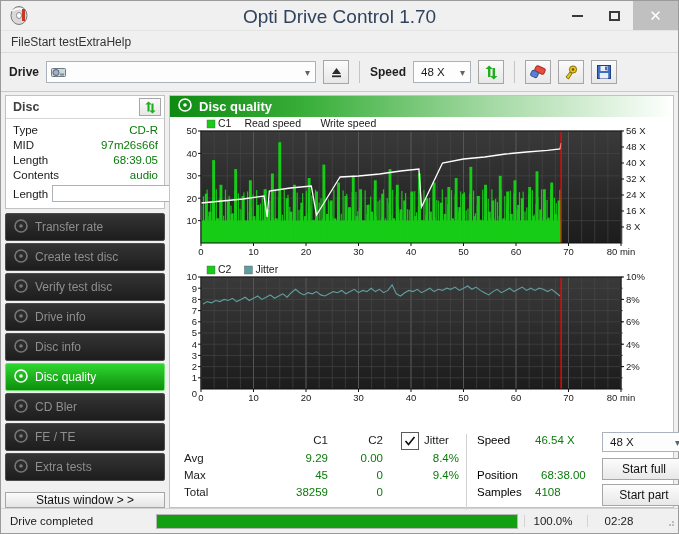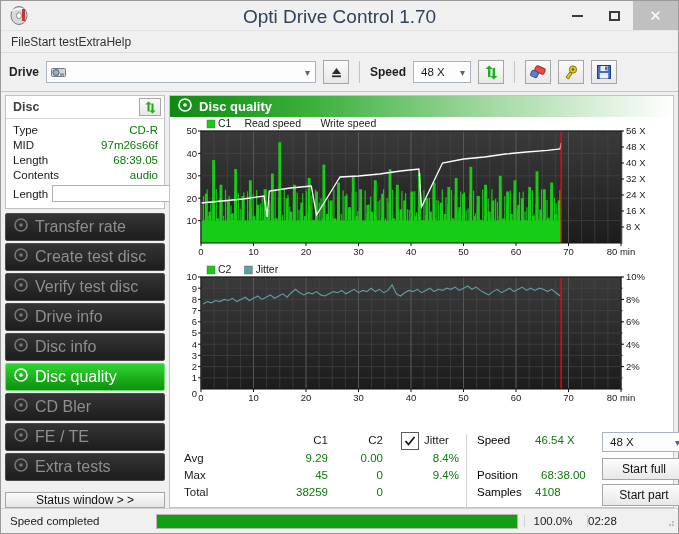--- a/index.html
+++ b/index.html
@@ -97,21 +97,21 @@
   .cdbtn{
     width:21px;height:19px;background:linear-gradient(#fbfbfb,#e7e7e7);
     border:1px solid #a6a6a6;display:flex;align-items:center;justify-content:center;
     box-sizing:border-box;flex:none;
   }
   .navlist{margin-top:4px;display:flex;flex-direction:column;gap:2px;}
   .navitem{
     height:28px;display:flex;align-items:center;gap:7px;padding-left:8px;
     background:linear-gradient(#343434,#1d1d1d);
     border:1px solid #4c4c4c;border-radius:2px;
-    color:#8e8e8e;font-size:16px;box-sizing:border-box;
+    color:#8e8e8e;font-size:12px;box-sizing:border-box;
   }
   .navitem.active{
     background:linear-gradient(#2fd62f,#0d8f0d);
     border-color:#6be26b;color:#ffffff;
   }
   .nav-spacer{height:14px;}
   .statusbtn{
     margin-top:4px;height:22px;display:flex;align-items:center;justify-content:center;
     background:linear-gradient(#fbfbfb,#e5e5e5);border:1px solid #a6a6a6;
     font-size:12px;color:#111;box-sizing:border-box;
@@ -147,21 +147,21 @@
     background:#f0f0f0;border-top:1px solid #d2d2d2;padding:0 4px;gap:6px;
   }
   .sb-text{font-size:11.5px;color:#1a1a1a;padding-left:5px;width:140px;}
   .progress{
     flex:1;height:15px;background:#fff;border:1px solid #b6b6b6;
     box-sizing:border-box;position:relative;
   }
   .progress .fill{position:absolute;left:0;top:0;bottom:0;background:#12a012;}
   .sb-pct{width:56px;text-align:center;font-size:11.5px;color:#1a1a1a;
           border-left:1px solid #d2d2d2;}
-  .sb-time{width:62px;text-align:left;font-size:11.5px;color:#1a1a1a;
+  .sb-time{width:62px;text-align:center;font-size:11.5px;color:#1a1a1a;
            border-left:1px solid #d2d2d2;padding-right:6px;}
   .grip{width:12px;height:12px;position:relative;}
   text{font-family:"Liberation Sans",sans-serif;}
 </style>
 </head>
 <body>
 
 <div class="app">
 
   <div class="titlebar">
@@ -1025,21 +1025,21 @@
             </div>
             <div class="btn" style="position:absolute;left:0;top:24px;width:84px;height:22px;">Start full</div>
             <div class="btn" style="position:absolute;left:0;top:50px;width:84px;height:22px;">Start part</div>
           </div>
         </div>
       </div>
     </div>
   </div>
 
   <div class="statusbar">
-    <span class="sb-text">Speed completed</span>
+    <span class="sb-text">Drive completed</span>
     <div class="progress">
       <div class="fill" id="pfill" style="width: 100%;"></div>
     </div>
     <span class="sb-pct">100.0%</span>
     <span class="sb-time">02:28</span>
     <span class="grip">
       <svg width="12" height="12" viewBox="0 0 12 12">
         <circle cx="8" cy="10" r="1" fill="#adadad"></circle>
           <circle cx="11" cy="10" r="1" fill="#adadad"></circle>
         <circle cx="11" cy="7" r="1" fill="#adadad"></circle>

